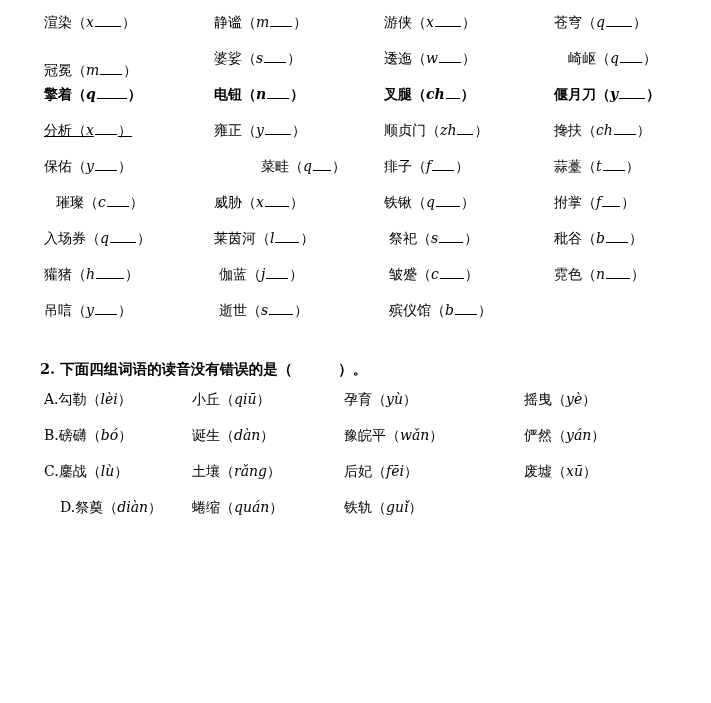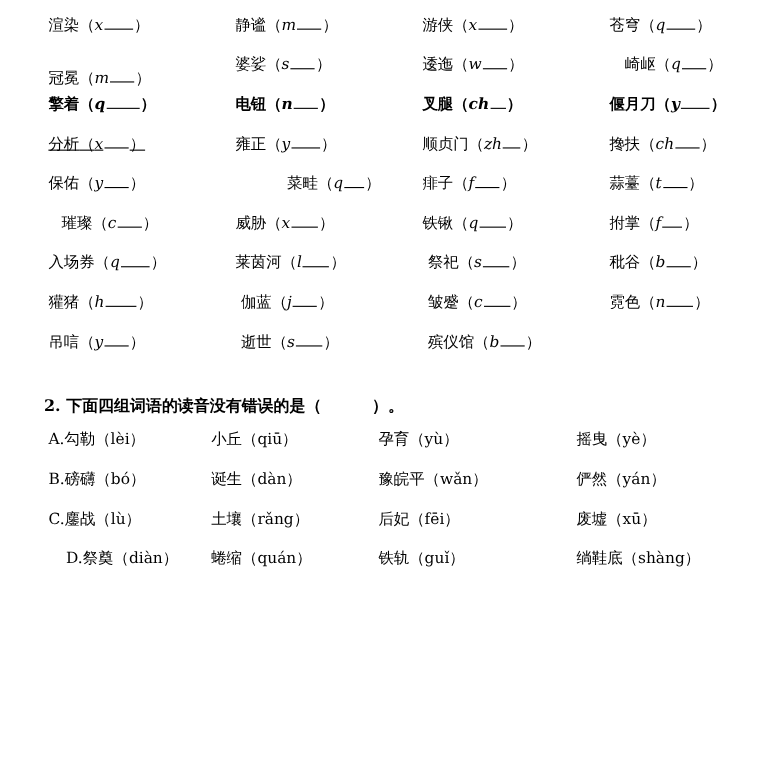--- a/index.html
+++ b/index.html
@@ -84,20 +84,21 @@
     display: flex;
     align-items: baseline;
     margin: 0 0 0 44px;
     height: 36px;
     font-size: 14px;
   }
   .choice-row .label {
     font-family: "DejaVu Serif", "Liberation Serif", serif;
   }
   .italic {
+    font-style: italic;
   }
 </style>
 </head>
 <body>
 
 <div class="page">
 
 
 
 
@@ -177,17 +178,16 @@
       <div class="choice-row" style="position: relative;">
         <div class="cell" style="position: absolute; left: 0px;"><span class="label">C.</span><span>鏖战</span><span>（</span><span class="italic">lù</span><span>）</span></div>
         <div class="cell" style="position: absolute; left: 148px;"><span>土壤</span><span>（</span><span class="italic">rǎng</span><span>）</span></div>
         <div class="cell" style="position: absolute; left: 300px;"><span>后妃</span><span>（</span><span class="italic">fēi</span><span>）</span></div>
         <div class="cell" style="position: absolute; left: 480px;"><span>废墟</span><span>（</span><span class="italic">xū</span><span>）</span></div>
       </div>
       <div class="choice-row" style="position: relative;">
         <div class="cell" style="position: absolute; left: 16px;"><span class="label">D.</span><span>祭奠</span><span>（</span><span class="italic">diàn</span><span>）</span></div>
         <div class="cell" style="position: absolute; left: 148px;"><span>蜷缩</span><span>（</span><span class="italic">quán</span><span>）</span></div>
         <div class="cell" style="position: absolute; left: 300px;"><span>铁轨</span><span>（</span><span class="italic">guǐ</span><span>）</span></div>
-        <div class="cell" style="position: absolute; left: 480px;"><span>绱鞋底</span><span>（</span><span class="italic">shàng</span><span>）</span></div>
       </div>
     </div>
 
 </div>
 
 </body></html>

